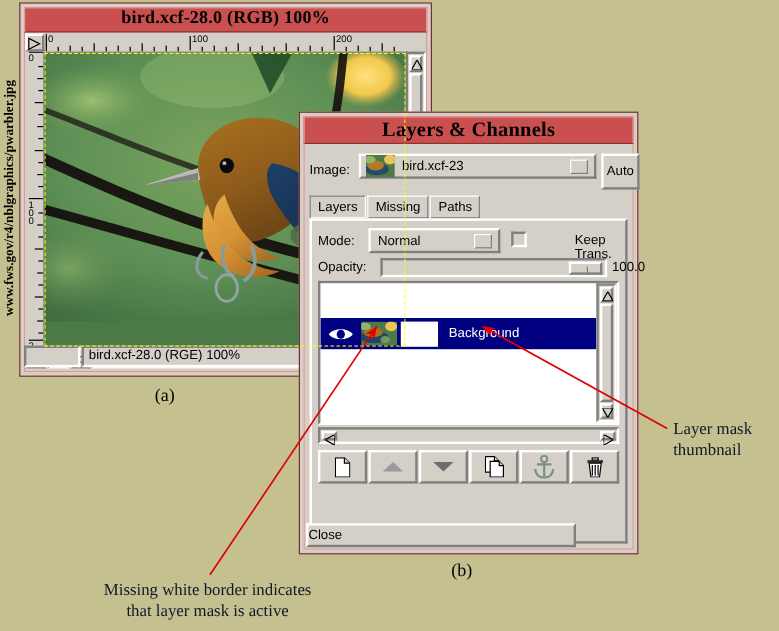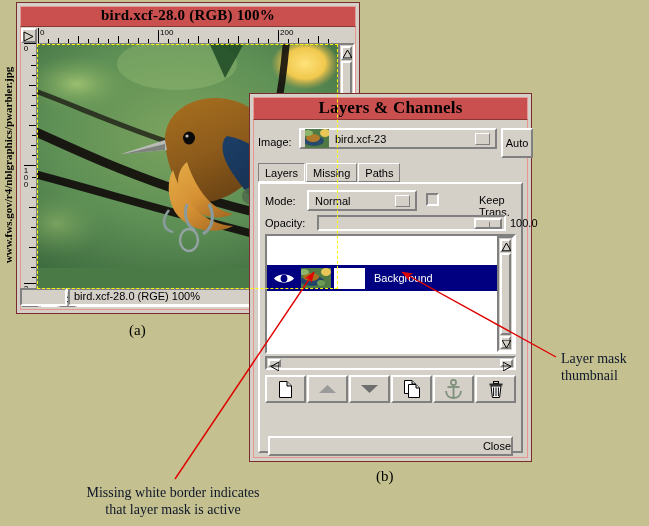--- a/index.html
+++ b/index.html
@@ -472,21 +472,21 @@
             <rect x="0.5" y="2.5" width="13" height="2.2" fill="#2b2b2b"></rect>
             <path d="M2 5 H12 L10.6 16.5 H3.4 Z" fill="#fff" stroke="#000" stroke-width="1"></path>
             <path d="M4.6 6.4 V15.2 M7 6.4 V15.2 M9.4 6.4 V15.2" stroke="#000" stroke-width="1"></path>
           </svg>
         </div>
       </div>
     </div>
   </div>
 </div>
 
-<div class="abs out" style="left:268px;top:436px;width:245px;height:20px;display:flex;align-items:center;justify-content:flex-end;">
+<div class="abs out" style="left:255px;top:436px;width:225px;height:20px;display:flex;align-items:center;justify-content:flex-start;">
   <span class="lbl">Close</span>
 </div>
 
 <svg class="arrows">
   <defs>
     <marker id="ah" markerWidth="9" markerHeight="9" refX="7.5" refY="3" orient="auto">
       <path d="M0,0 L8,3 L0,6 L2,3 Z" fill="#e00000"></path>
     </marker>
   </defs>
 

